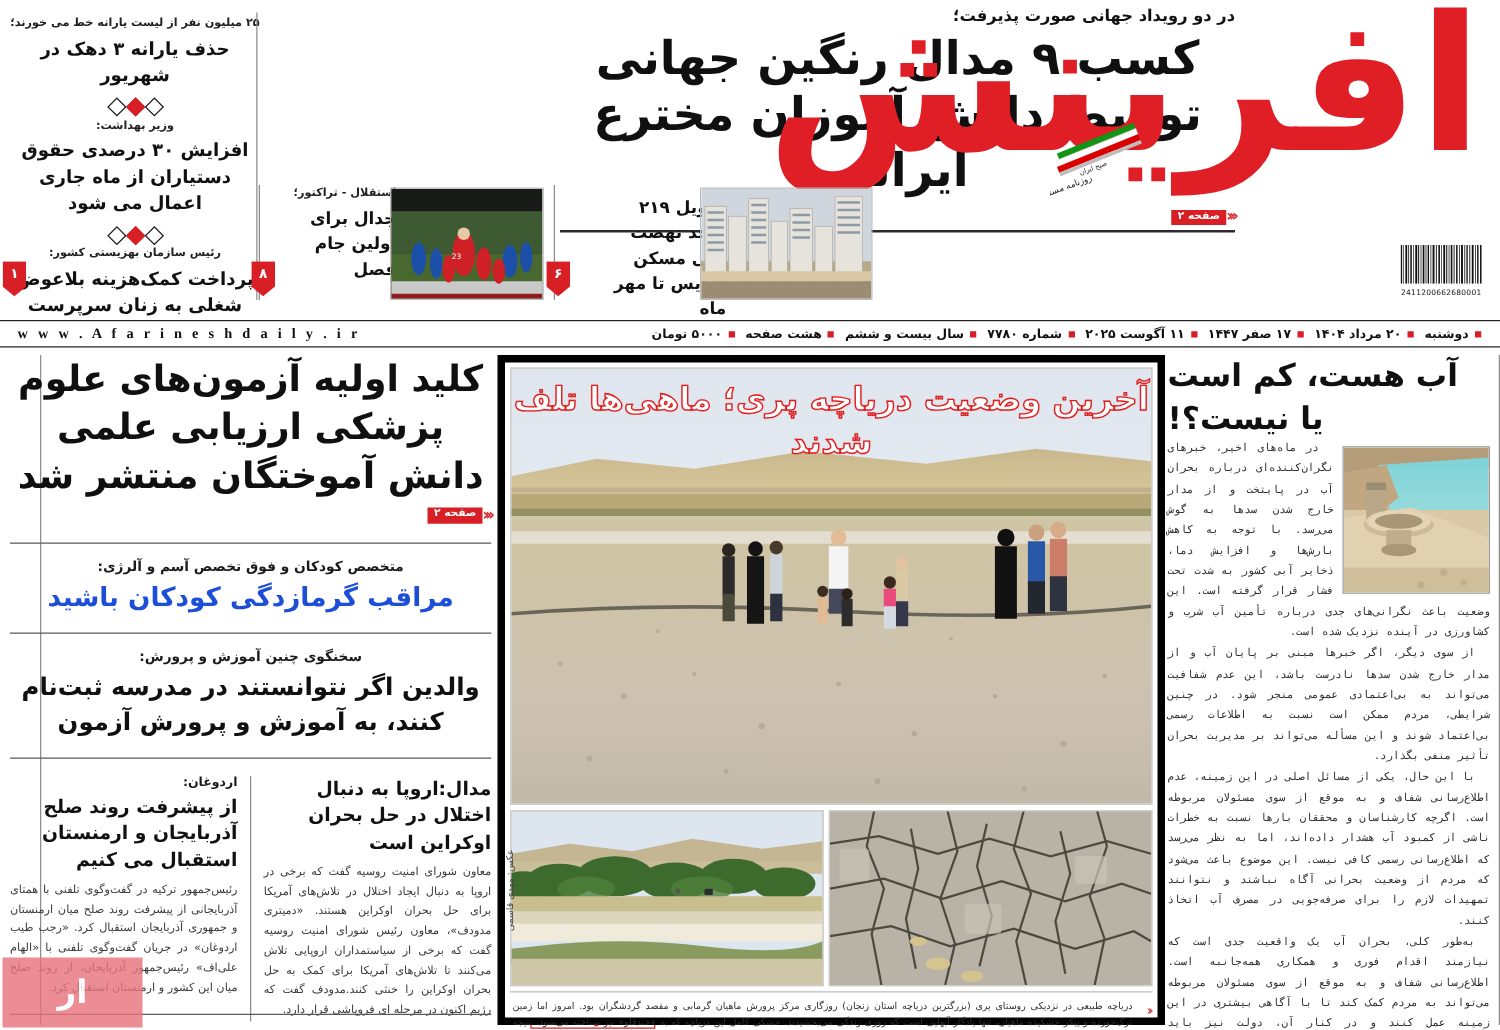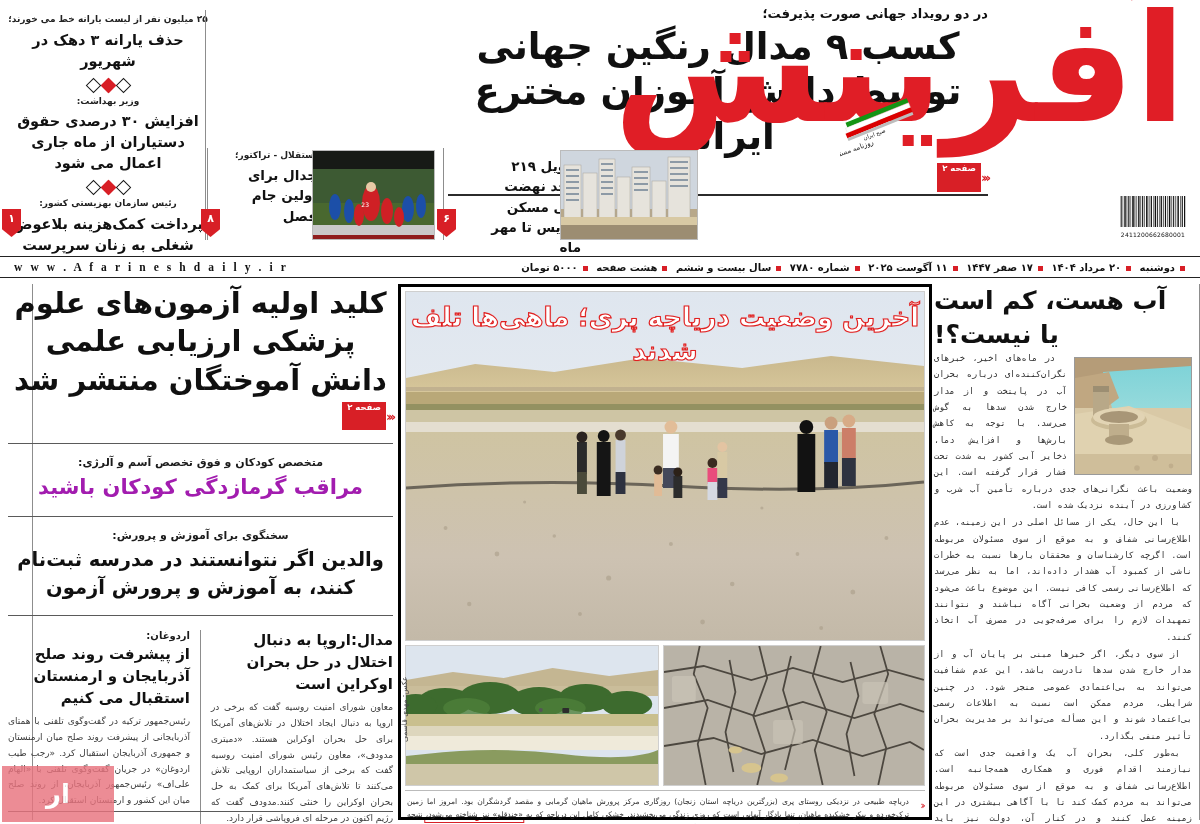--- a/index.html
+++ b/index.html
@@ -22,21 +22,21 @@
     position:absolute; width:19px; height:28px; background:#d81f26;
     clip-path: polygon(0 0, 100% 0, 100% 72%, 50% 100%, 0 72%);
     color:#fff; font-size:11px; font-weight:700;
     display:flex; align-items:flex-start; justify-content:center;
     padding-top:3px;
   }
 
   
   .pagetag {
     display:inline-block; background:#d81f26; color:#fff;
-    font-size:8.5px; font-weight:700; padding:1px 5px 18px; line-height:1.1;
+    font-size:8.5px; font-weight:700; padding:1px 5px 2px; line-height:1.1;
     vertical-align:middle;
   }
   .chev { color:#d81f26; font-size:13px; font-weight:700; letter-spacing:-3px; vertical-align:middle; }
 
   
   .diamonds { text-align:center; line-height:1; margin:5px 0 3px; }
   .dia {
     display:inline-block; width:11px; height:11px; margin:0 2px;
     background:#fff; border:1.6px solid #1b1b1b; transform:rotate(45deg);
     vertical-align:middle;
@@ -89,21 +89,21 @@
     position:absolute; right:10px; top:5px; direction:rtl;
     font-size:10px; font-weight:700; color:#111; white-space:nowrap;
   }
   #datestrip .meta i { display:inline-block; width:5px; height:5px; background:#d81f26;
                        margin:0 5px; vertical-align:middle; font-style:normal; }
 
   
   #left-col { position:absolute; left:8px; top:284px; width:385px; height:536px; }
   .lc-title { font-size:29px; font-weight:700; line-height:1.32; color:#101010; text-align:center; }
   .lc-sub { font-size:11px; font-weight:700; color:#1b1b1b; text-align:center; }
-  .lc-head2 { font-size:21px; font-weight:700; color:#a21caf; text-align:center; line-height:1.4; }
+  .lc-head2 { font-size:21px; font-weight:700; color:#1d4ed8; text-align:center; line-height:1.4; }
   .lc-head3 { font-size:19.5px; font-weight:700; color:#101010; text-align:center; line-height:1.45; }
   .rule-orn { position:relative; height:12px; margin:7px 0; }
   .rule-orn::before { content:""; position:absolute; left:0; right:0; top:6px; height:1px; background:#5a5a5a; }
   .rule-orn .cont {
     position:relative; display:inline-block; background:#fff; padding:0 6px;
     left:50%; transform:translateX(-50%); top:-1px;
   }
   .rule-orn .cont span.box {
     display:inline-block; border:1px solid #d81f26; color:#d81f26;
     font-size:8px; font-weight:700; padding:1px 16px; background:#fff;
@@ -120,21 +120,21 @@
   .lc-divider { width:1px; background:#8d8d8d; }
 
   .watermark {
     position:absolute; left:2px; bottom:2px; width:112px; height:56px;
     background:#e8737e; opacity:.82;
     color:#fff; font-size:26px; font-weight:700; line-height:56px; text-align:center;
   }
 
   
   #center { position:absolute; left:398px; top:284px; width:534px; height:536px;
-            border:3px solid #000000; background:#fff; padding:4px; }
+            border:6px solid #000000; background:#fff; padding:4px; }
   .ph { position:relative; overflow:hidden; background:#cfc9bb; }
   .ph-main { width:100%; height:350px; border:1px solid #cfcfcf; }
   .overlay-cap {
     position:absolute; top:8px; left:0; right:0; text-align:center;
     font-size:26px; font-weight:700; color:#ffffff; line-height:1.32;
     -webkit-text-stroke:1.1px #e02020;
     text-shadow:0 0 1px #e02020;
     letter-spacing:-0.5px; z-index:5; pointer-events:none;
   }
   .ph-row { display:flex; gap:4px; margin-top:4px; }
@@ -383,21 +383,21 @@
     <div>
       <div class="lc-sub">متخصص کودکان و فوق تخصص آسم و آلرژی:</div>
       <div class="lc-head2" style="margin-top:4px;">مراقب گرمازدگی کودکان باشید</div>
     </div>
 
     <div class="rule-orn">
       <span class="cont"><span class="box">ادامه در صفحه ۳</span></span>
     </div>
 
     <div style="margin-top:4px;">
-      <div class="lc-sub">سخنگوی برای آموزش و پرورش:</div>
+      <div class="lc-sub">سخنگوی چنین آموزش و پرورش:</div>
       <div class="lc-head3" style="margin-top:4px;">والدین اگر نتوانستند در مدرسه ثبت‌نام کنند، به آموزش و پرورش آزمون</div>
     </div>
 
     <div class="rule-orn">
       <span class="cont"><span class="box">ادامه در صفحه ۲</span></span>
     </div>
 
     <div class="lc-two">
       <div class="cell">
         <div class="c-head">مدال:اروپا به دنبال اختلال در حل بحران اوکراین است</div>
@@ -623,22 +623,22 @@
         <g fill="#bba887" opacity=".7">
           <circle cx="80" cy="100" r="3"></circle>
             <circle cx="96" cy="108" r="2.4"></circle>
             <circle cx="62" cy="110" r="2.8"></circle>
         </g>
       </svg>
     </div>
 
     <div class="rc-body">
       <p>در ماه‌های اخیر، خبرهای نگران‌کننده‌ای درباره بحران آب در پایتخت و از مدار خارج شدن سدها به گوش می‌رسد. با توجه به کاهش بارش‌ها و افزایش دما، ذخایر آبی کشور به شدت تحت فشار قرار گرفته است. این وضعیت باعث نگرانی‌های جدی درباره تأمین آب شرب و کشاورزی در آینده نزدیک شده است.</p>
+      <p>از سوی دیگر، اگر خبرها مبنی بر پایان آب و از مدار خارج شدن سدها نادرست باشد، این عدم شفافیت می‌تواند به بی‌اعتمادی عمومی منجر شود. در چنین شرایطی، مردم ممکن است نسبت به اطلاعات رسمی بی‌اعتماد شوند و این مسأله می‌تواند بر مدیریت بحران تأثیر منفی بگذارد.</p>
       <p>با این حال، یکی از مسائل اصلی در این زمینه، عدم اطلاع‌رسانی شفاف و به موقع از سوی مسئولان مربوطه است. اگرچه کارشناسان و محققان بارها نسبت به خطرات ناشی از کمبود آب هشدار داده‌اند، اما به نظر می‌رسد که اطلاع‌رسانی رسمی کافی نیست. این موضوع باعث می‌شود که مردم از وضعیت بحرانی آگاه نباشند و نتوانند تمهیدات لازم را برای صرفه‌جویی در مصرف آب اتخاذ کنند.</p>
-      <p>از سوی دیگر، اگر خبرها مبنی بر پایان آب و از مدار خارج شدن سدها نادرست باشد، این عدم شفافیت می‌تواند به بی‌اعتمادی عمومی منجر شود. در چنین شرایطی، مردم ممکن است نسبت به اطلاعات رسمی بی‌اعتماد شوند و این مسأله می‌تواند بر مدیریت بحران تأثیر منفی بگذارد.</p>
       <p>به‌طور کلی، بحران آب یک واقعیت جدی است که نیازمند اقدام فوری و همکاری همه‌جانبه است. اطلاع‌رسانی شفاف و به موقع از سوی مسئولان مربوطه می‌تواند به مردم کمک کند تا با آگاهی بیشتری در این زمینه عمل کنند و در کنار آن، دولت نیز باید برنامه‌هایی برای مدیریت منابع آبی و جلوگیری از بحران‌های آینده تدوین کند. تنها با همکاری و همدلی می‌توان بر این چالش غلبه کرد و آینده‌ای پایدار برای نسل‌های آینده فراهم آورد.</p>
     </div>
 
     <div class="rc-orn">
       <span>» «</span>
     </div>
 
     <div class="rc-box">
       <div class="rc-corner"></div>
       <div class="bx-head">آغاز پیش ثبت‌نام پذیرش بدون کنکور در دانشگاه آزاد واحد علوم و فناوری</div>

